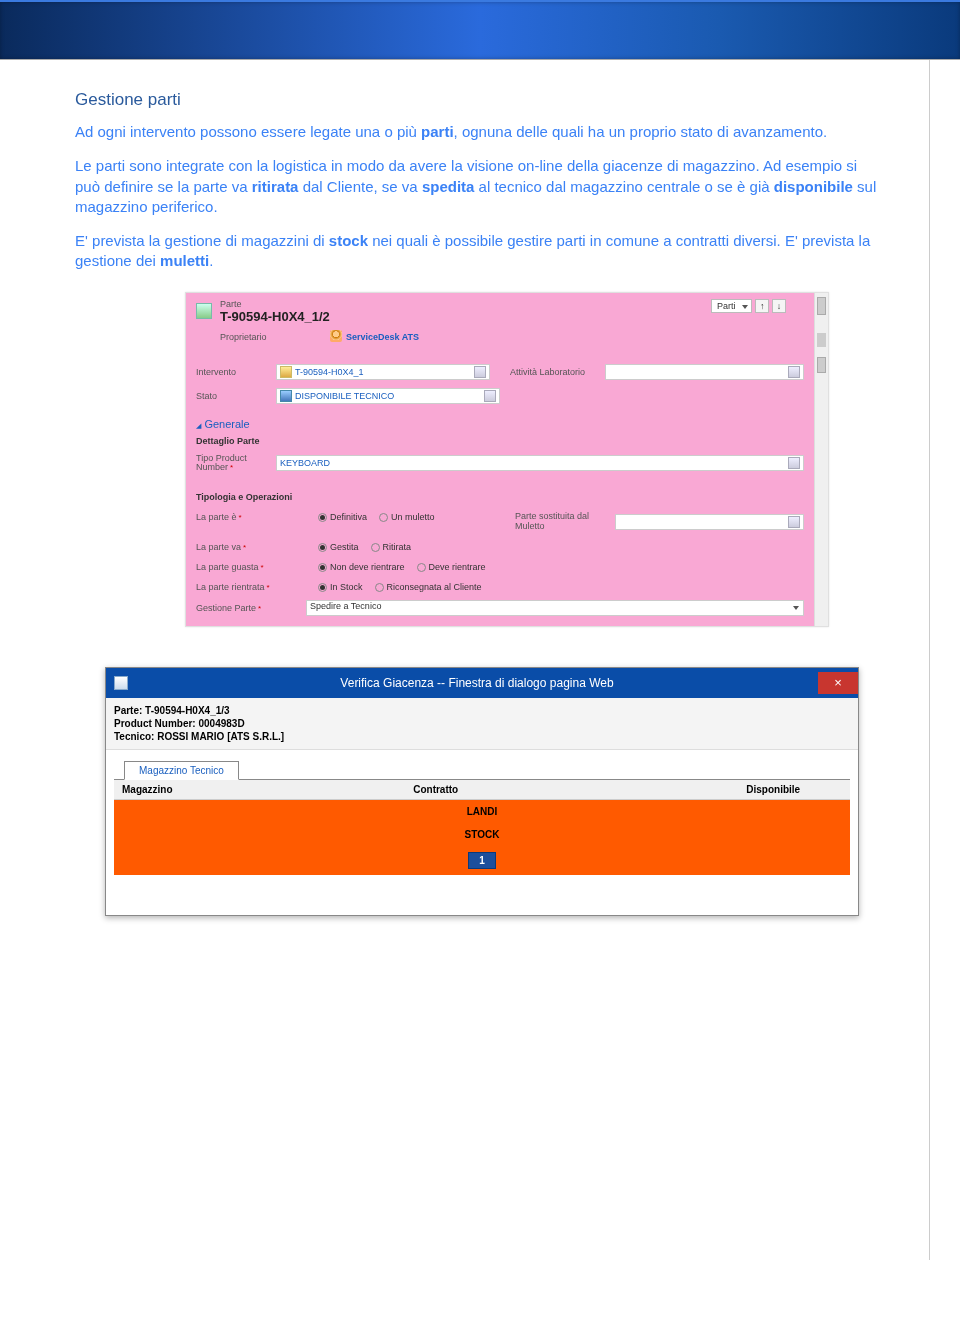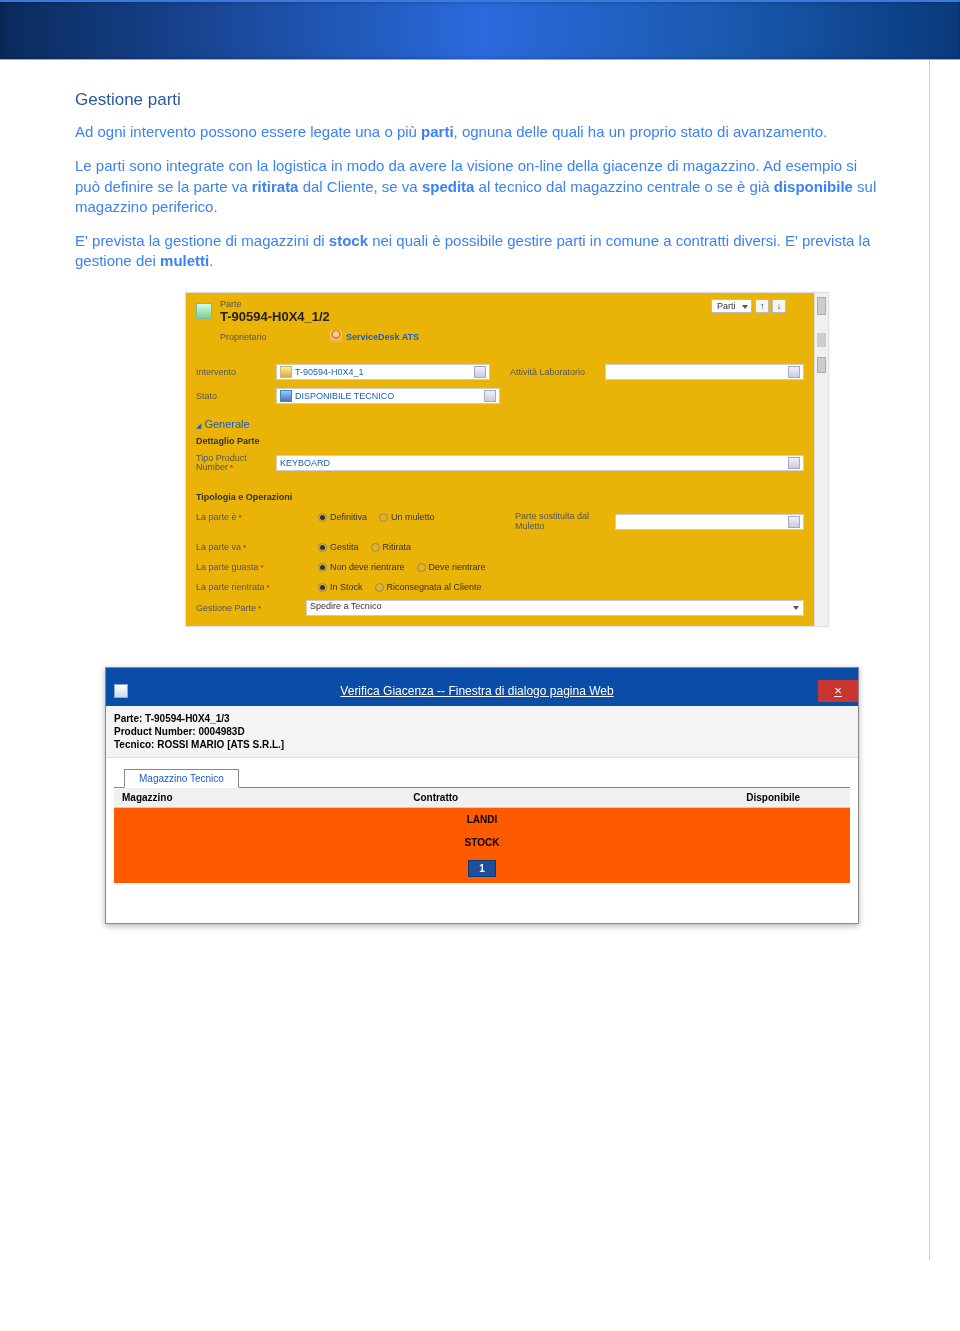--- a/index.html
+++ b/index.html
@@ -4,21 +4,21 @@
 <style>
   * { box-sizing: border-box; margin: 0; padding: 0; }
   body { font-family: "Segoe UI", Arial, sans-serif; background: #fff; width: 960px; }
   .topbar { height: 60px; background: linear-gradient(to right, #0a2a5c, #1a4a9c, #2a6adc, #1a5ab0, #0a3a7c); border-top: 2px solid #3a7ae0; border-bottom: 1px solid #aaa; box-shadow: 0 0 4px rgba(0,0,0,0.3) inset; }
   .page { padding: 30px 50px 0 75px; border-right: 1px solid #ccc; margin-right: 30px; min-height: 1200px; position: relative; }
   h2 { color: #2a5a9c; font-size: 17px; font-weight: 400; margin-bottom: 12px; }
   p { font-size: 15px; line-height: 1.35; margin-bottom: 14px; color: #3b82f6; }
   b { font-weight: 700; }
 
   
-  .crm-form { border: 1px solid #e0e0e0; background: #eab308; margin: 20px 50px 40px 110px; font-size: 10px; color: #333; box-shadow: 0 0 2px rgba(0,0,0,0.1); position: relative; padding-right: 14px; }
+  .crm-form { border: 1px solid #e0e0e0; background: #f9a8d4; margin: 20px 50px 40px 110px; font-size: 10px; color: #333; box-shadow: 0 0 2px rgba(0,0,0,0.1); position: relative; padding-right: 14px; }
   .crm-inner { padding: 6px 10px 10px 10px; }
   .crm-head-row { display: flex; align-items: flex-start; }
   .crm-icon { width: 16px; height: 16px; border: 1px solid #7ba; background: linear-gradient(#cfe, #8c8); flex: none; margin-top: 4px; }
   .crm-head-text { margin-left: 8px; }
   .crm-label-small { font-size: 9px; color: #555; }
   .crm-title { font-size: 13px; font-weight: 700; color: #222; }
   .crm-parti { margin-left: auto; margin-right: 18px; }
   .crm-dd { border: 1px solid #bbb; padding: 1px 16px 1px 5px; font-size: 9px; position: relative; display: inline-block; background: #fff; }
   .crm-dd::after { content: ""; position: absolute; right: 3px; top: 5px; border-left: 3px solid transparent; border-right: 3px solid transparent; border-top: 4px solid #555; }
   .crm-arrow-btn { display: inline-block; width: 14px; height: 14px; border: 1px solid #bbb; background: #f5f5f5; text-align: center; line-height: 12px; font-size: 9px; vertical-align: top; }
@@ -44,21 +44,21 @@
   .radio-row .lbl { width: 110px; font-size: 9px; color: #555; }
   .radio-row .lbl.req::after { content: "*"; color: #c00; margin-left: 2px; font-size: 8px;}
   .rad { display: flex; align-items: center; gap: 3px; font-size: 9px; }
   .rad-c { width: 9px; height: 9px; border: 1px solid #888; border-radius: 50%; display: inline-flex; align-items: center; justify-content: center; }
   .rad-c.on::after { content: ""; width: 5px; height: 5px; background: #333; border-radius: 50%; }
   .crm-select { flex: 1; border: 1px solid #ccc; height: 16px; padding: 0 3px; font-size: 9px; background: #fff; position: relative; }
   .crm-select::after { content: ""; position: absolute; right: 4px; top: 5px; border-left: 3px solid transparent; border-right: 3px solid transparent; border-top: 4px solid #555; }
 
   
   .dialog { margin: 0 20px 0 30px; border: 1px solid #888; background: #fff; font-size: 11px; box-shadow: 0 2px 6px rgba(0,0,0,0.3); }
-  .dlg-title { background: #0a4da8; color: #fff; display: flex; align-items: center; padding: 12px 0 4px 8px; font-size: 12px; text-decoration: underline; }
+  .dlg-title { background: #0a4da8; color: #fff; display: flex; align-items: center; padding: 4px 0 4px 8px; font-size: 12px; }
   .dlg-page-icon { width: 14px; height: 14px; background: linear-gradient(#fff, #cde); border: 1px solid #8ac; margin-right: 8px; }
   .dlg-close { margin-left: auto; width: 40px; height: 22px; background: #c8362f; color: #fff; text-align: center; line-height: 22px; font-size: 13px; }
   .dlg-head { background: #f4f4f4; padding: 6px 8px; font-size: 10px; line-height: 1.3; border-bottom: 1px solid #ddd; }
   .dlg-body { padding: 10px 8px 40px 8px; }
   .tab-row { border-bottom: 1px solid #888; margin-bottom: 0; padding-left: 10px; }
   .tab { display: inline-block; border: 1px solid #888; border-bottom: 1px solid #fff; padding: 3px 14px; font-size: 10px; background: #fff; color: #1a5fbf; position: relative; top: 1px; }
   .grid-head { display: flex; background: #f0f0f0; border-bottom: 1px solid #ccc; font-size: 10px; font-weight: 700; }
   .grid-head div { padding: 4px 8px; }
   .c-mag { flex: 1.2; }
   .c-con { flex: 1.2; }

